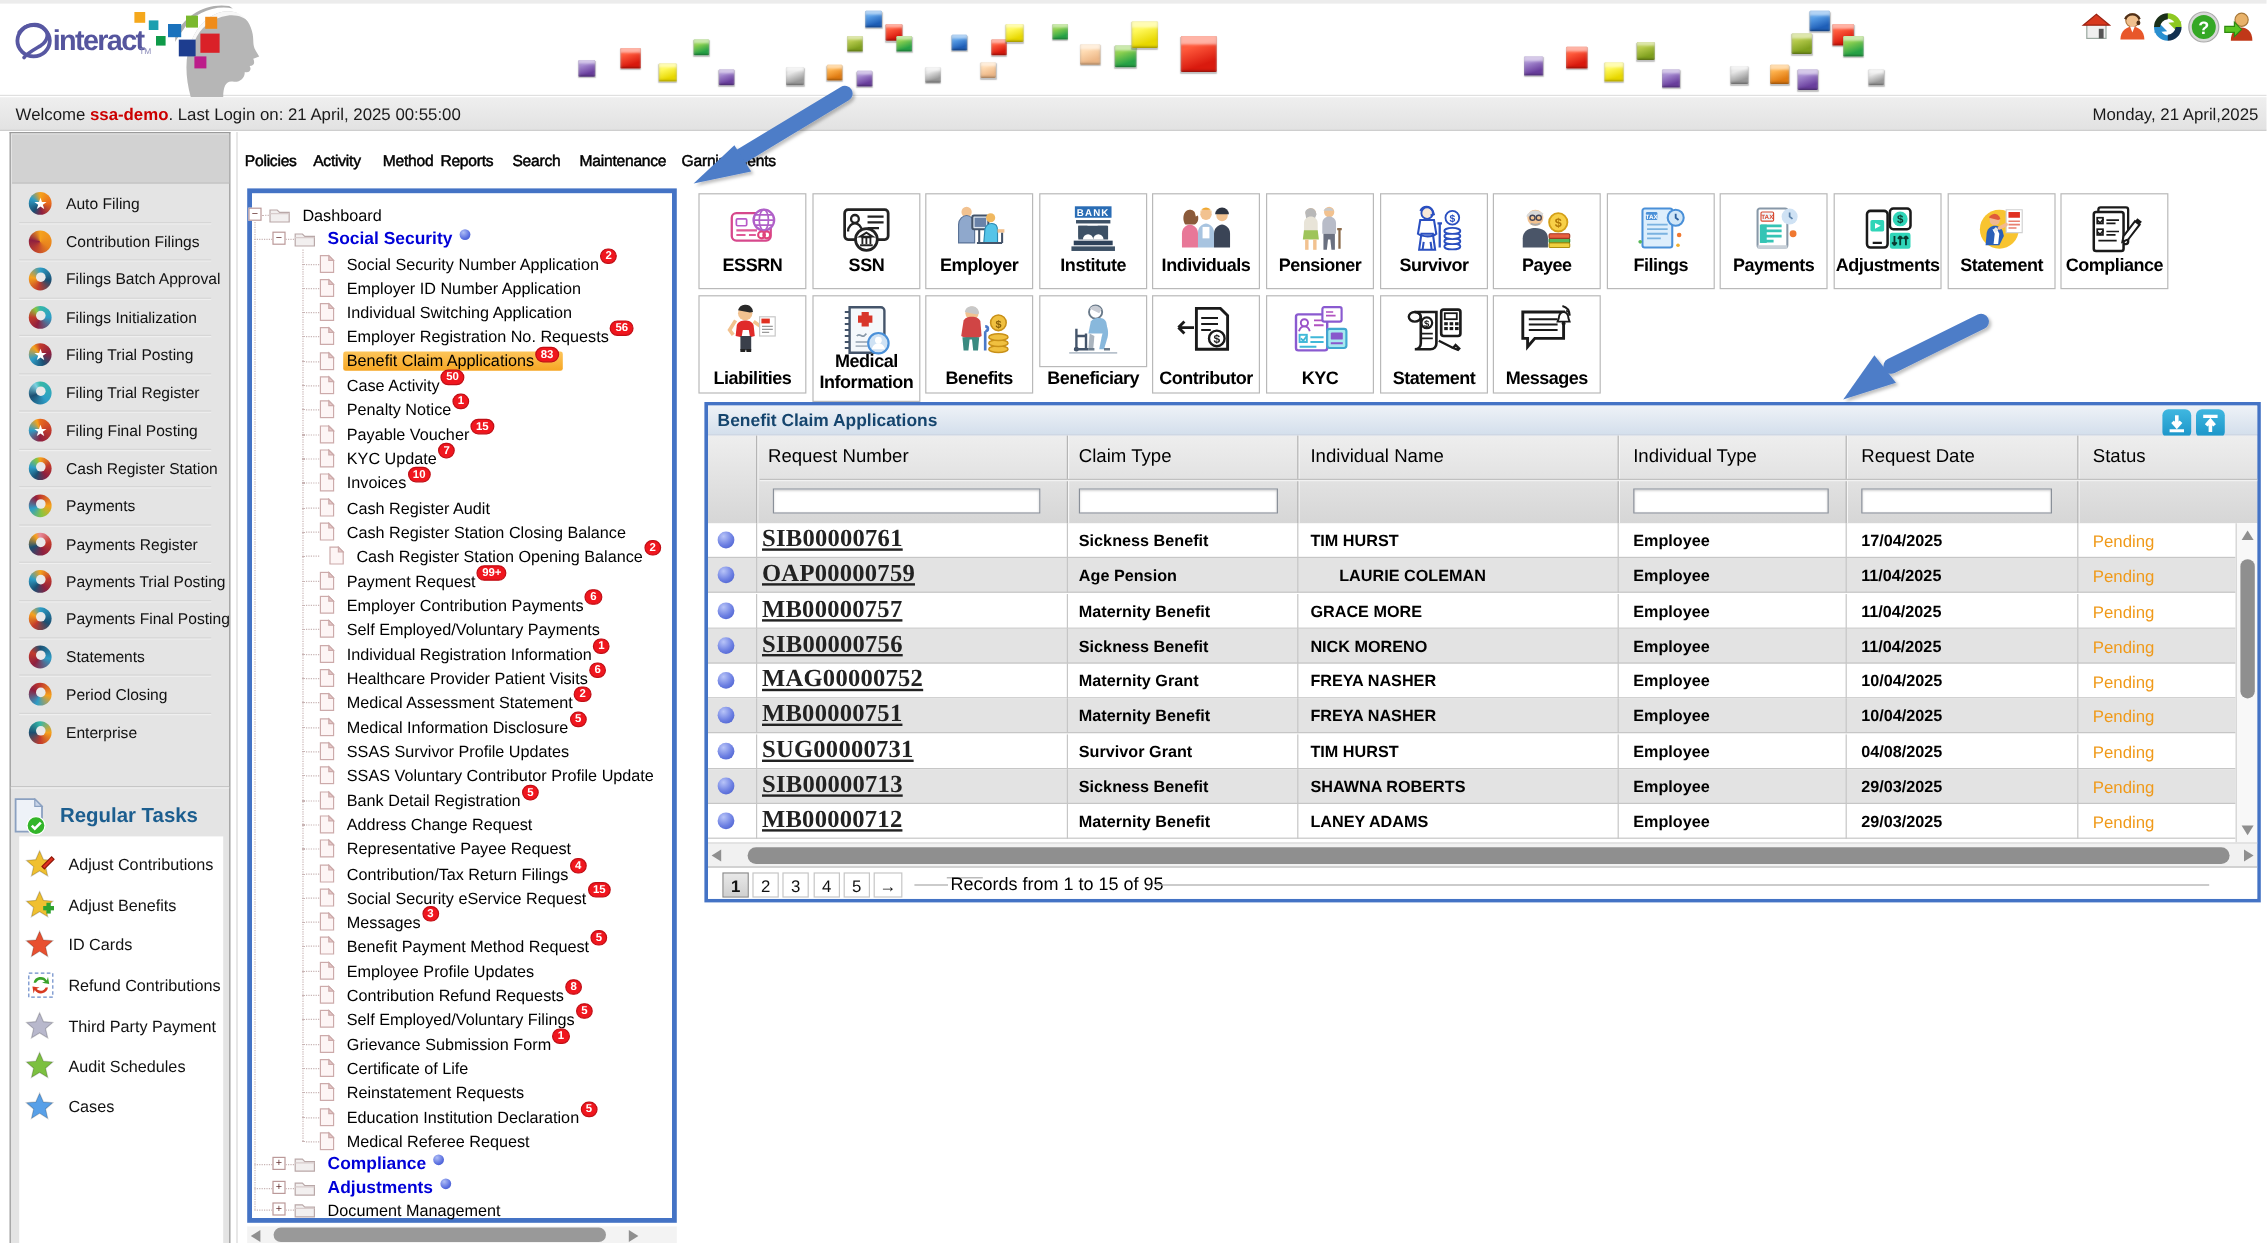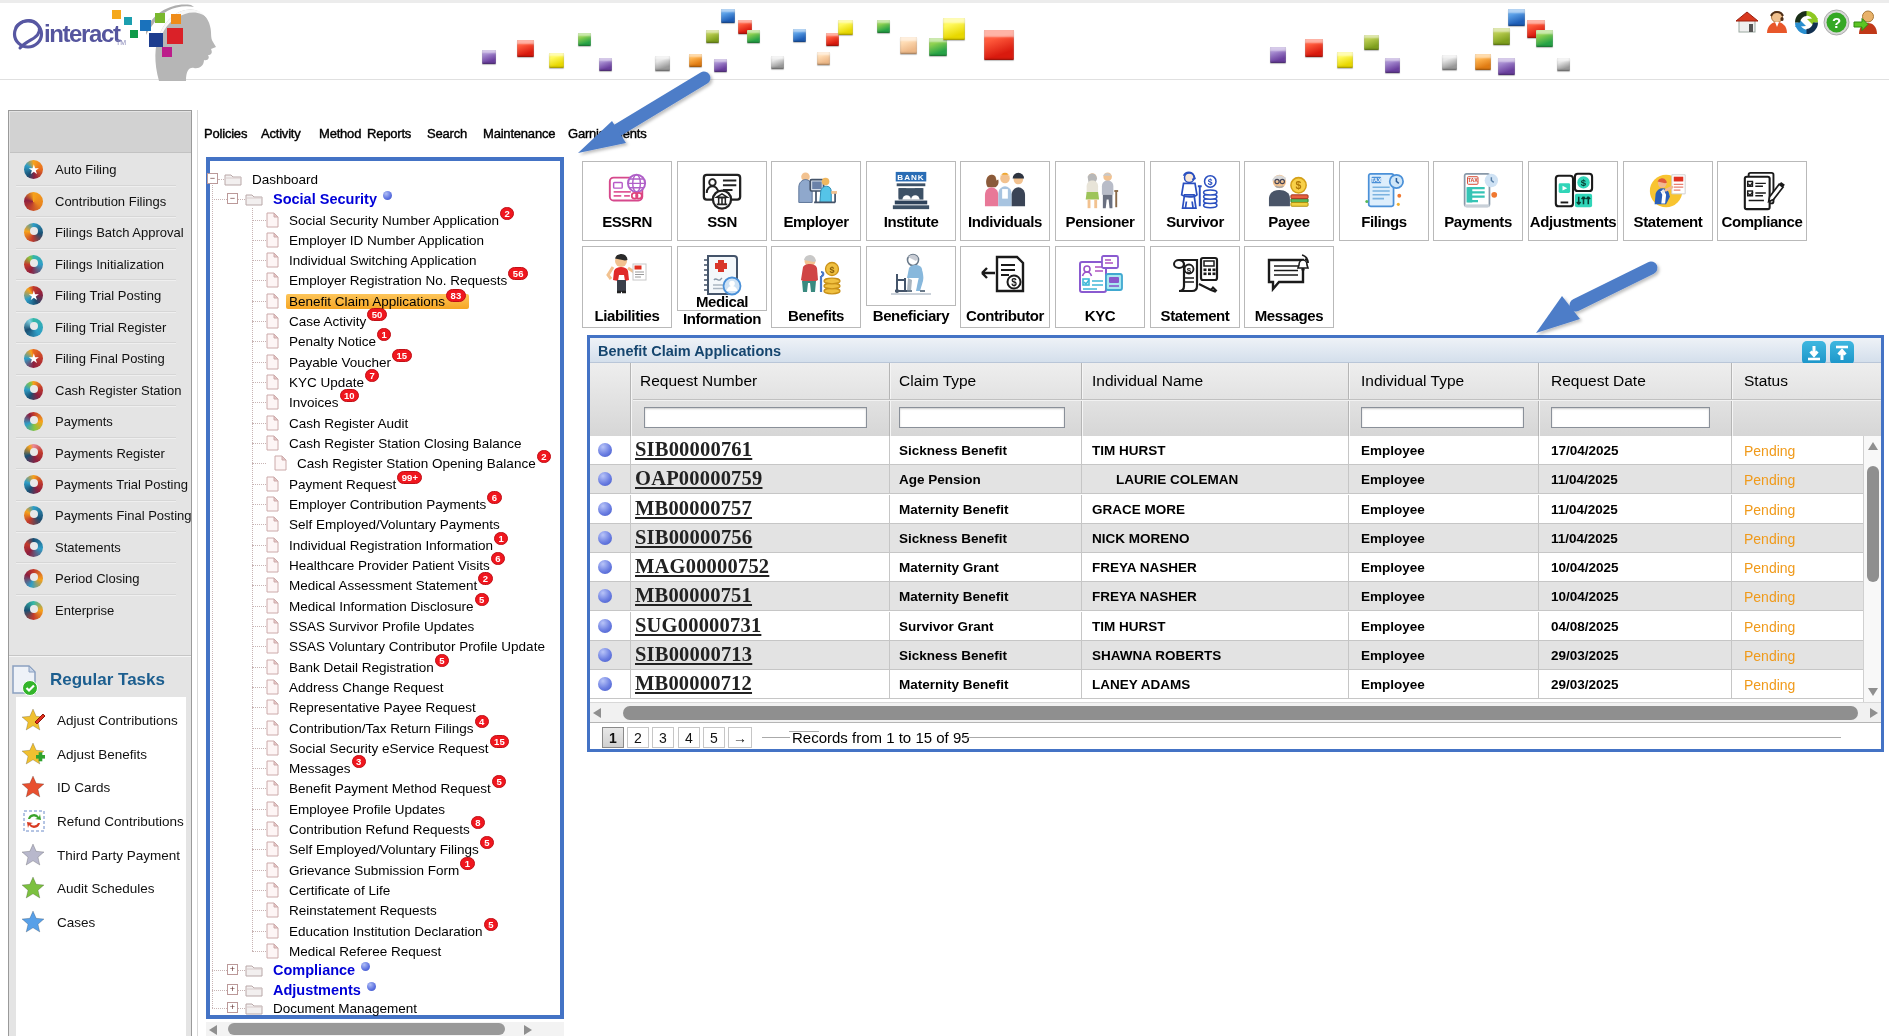--- a/index.html
+++ b/index.html
@@ -147,20 +147,24 @@
  <circle cx="13.5" cy="13.5" r="12.5" fill="#d8d8d8" stroke="#aaa"></circle>
  <circle cx="13.5" cy="13.5" r="10" fill="#35a825"></circle>
  <text x="13.5" y="19" text-anchor="middle" font-size="15" font-weight="bold" fill="#fff" font-family="Liberation Sans,sans-serif">?</text>
 </svg>
 <svg class="abs" style="left:1852px;top:9px" width="27" height="27" viewBox="0 0 27 27">
  <circle cx="16" cy="7.5" r="5.5" fill="#e8b26a" stroke="#a87838"></circle>
  <path d="M7 25 C7 17 12 14 16 14 C20 14 25 17 25 25 Z" fill="#c03818"></path>
  <path d="M2 13 L10 13 L10 9.5 L16 15.5 L10 21.5 L10 18 L2 18 Z" fill="#5cc423" stroke="#2f8a10"></path>
 </svg>
 
+<div id="welc">
+ <span class="l">Welcome <b style="color:#cc0000">ssa-demo</b>. Last Login on: 21 April, 2025 00:55:00</span>
+ <span class="r">Monday, 21 April,2025</span>
+</div>
 
 <span class="mi" style="left:204px">Policies</span>
     <span class="mi" style="left:261px">Activity</span>
     <span class="mi" style="left:319px">Method</span>
     <span class="mi" style="left:367px">Reports</span>
     <span class="mi" style="left:427px">Search</span>
     <span class="mi" style="left:483px">Maintenance</span>
     <span class="mi" style="left:568px">Garnishments</span>
 <div id="sb">
       <div id="sbtop"></div>
@@ -710,21 +714,21 @@
 <path d="M14 15 l-5 8 3 4" fill="none" stroke="#f2c290" stroke-width="3"></path>
 <path d="M29 16 l6 4" fill="none" stroke="#f2c290" stroke-width="3"></path>
 <rect x="18" y="28" width="9" height="12" fill="#3a3f4a"></rect>
 <path d="M18 40 h4 M23 40 h4" stroke="#222" stroke-width="2.5"></path>
 <rect x="34" y="12" width="13" height="16" fill="#fff" stroke="#c8c8c8"></rect>
 <rect x="35.5" y="13.5" width="7" height="4" fill="#e03020"></rect>
 <path d="M36 20 h9 M36 22.5 h9 M36 25 h6" stroke="#999" stroke-width="1.2"></path>
 </svg>
       <div class="lb" style="top:60px;line-height:17px">Liabilities</div>
     </div>
-<div class="tile" style="left:677px;top:246px;height:65px">
+<div class="tile" style="left:677px;top:246px;height:89px">
       <svg style="top:5px" width="56" height="46" viewBox="0 0 56 46">
 <path d="M14 4 h26 a3 3 0 0 1 3 3 v26 l-8 9 H14 Z" fill="#f4f8fb" stroke="#44546a" stroke-width="2"></path>
 <g stroke="#44546a" stroke-width="1.6">
 <path d="M14 8 h-4 M14 13 h-4 M14 18 h-4 M14 23 h-4 M14 28 h-4 M14 33 h-4 M14 38 h-4"></path>
 </g>
 <path d="M27 8 v12 M21 14 h12" stroke="#d8362a" stroke-width="6"></path>
 <path d="M20 28 c2-3 4 1 6 0 l2-2" fill="none" stroke="#8898a8" stroke-width="1.4"></path>
 <path d="M19 33 h14 M19 36.5 h10" stroke="#aab6c2" stroke-width="1.5"></path>
 <circle cx="38" cy="34" r="8.5" fill="#cfe2f4" stroke="#4a90d8" stroke-width="1.8"></circle>
 <circle cx="38" cy="31.5" r="2.8" fill="#fff"></circle>

